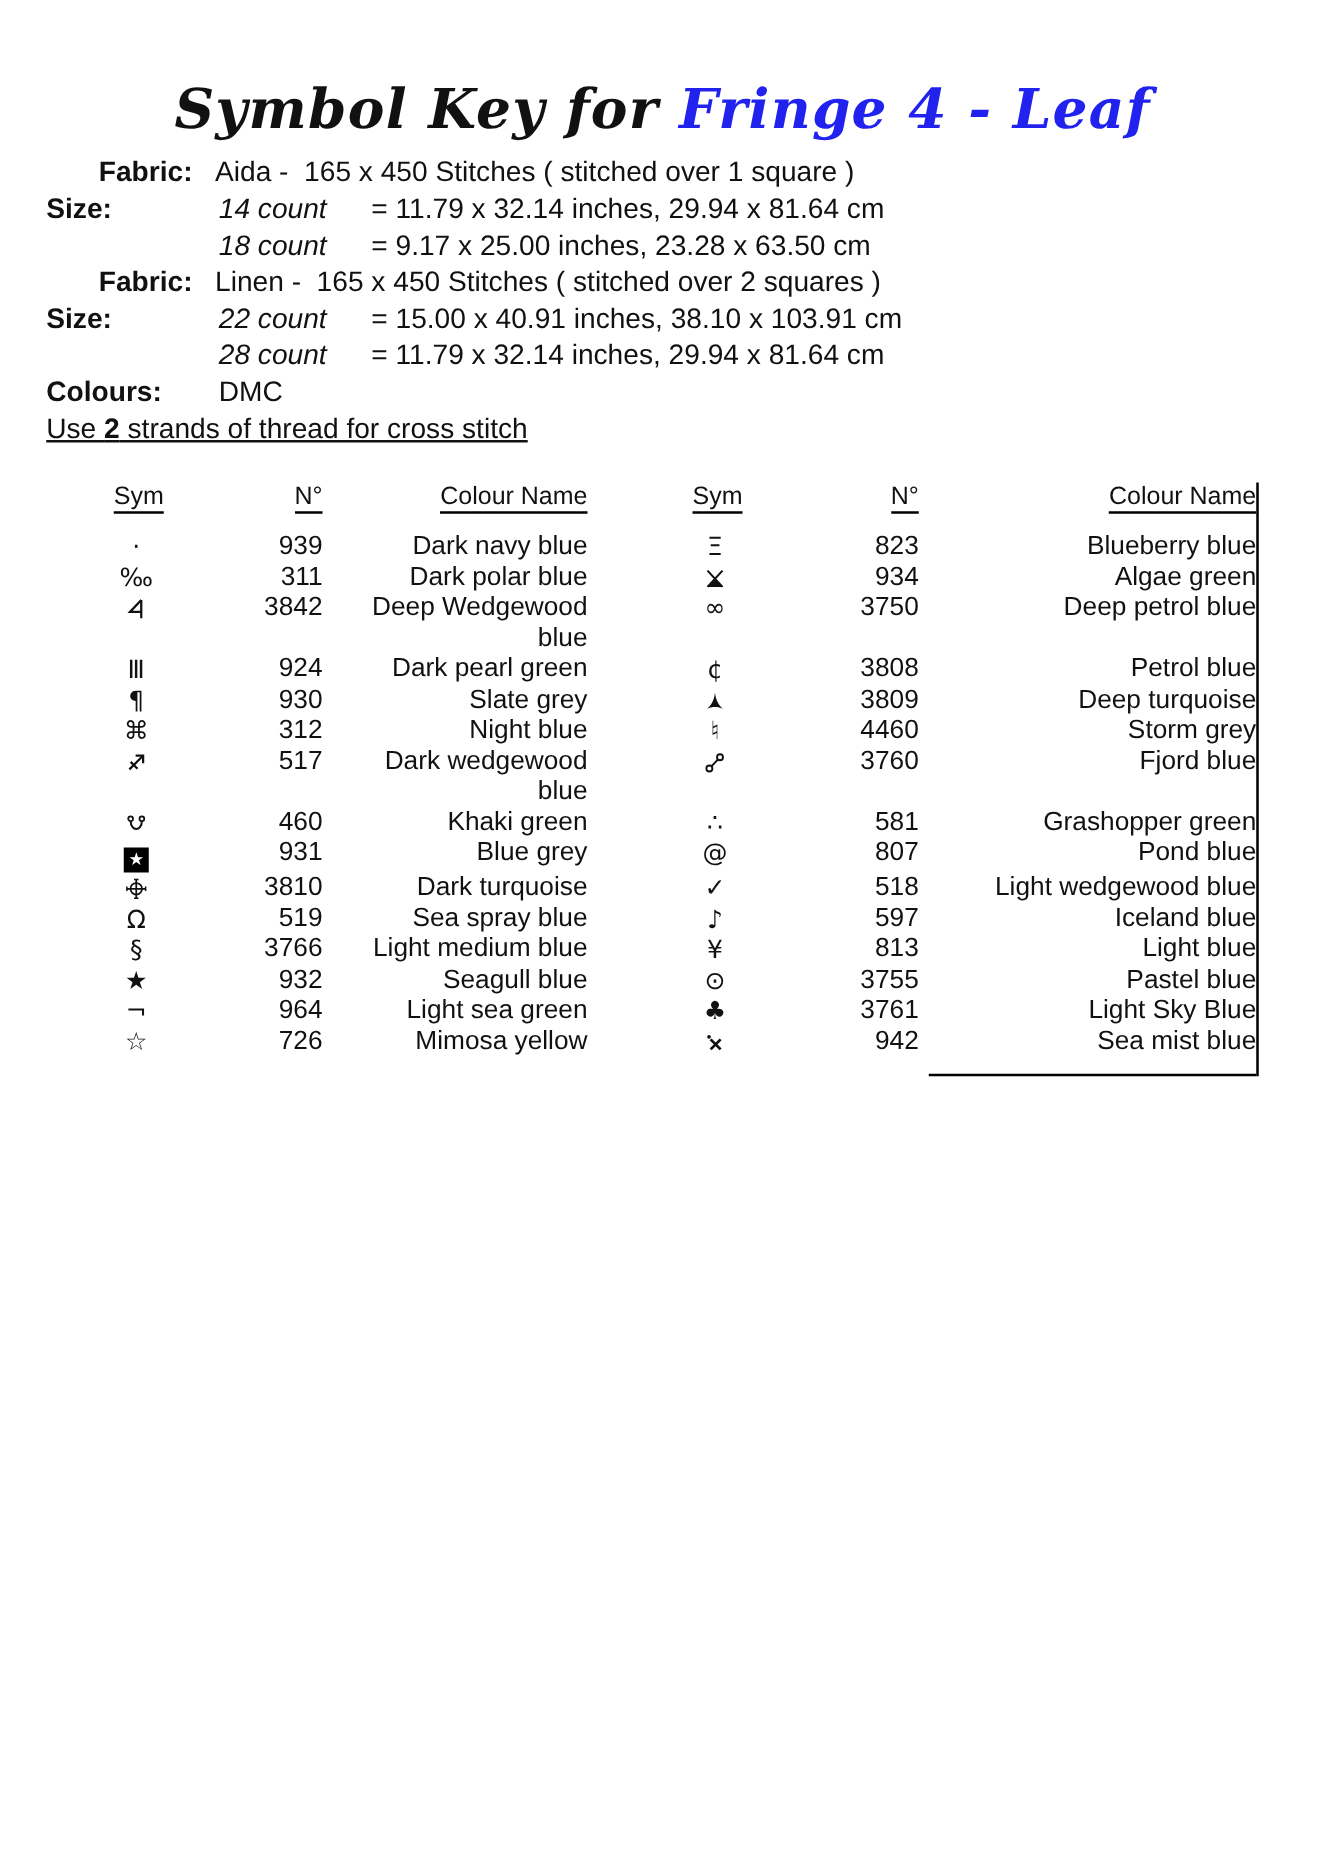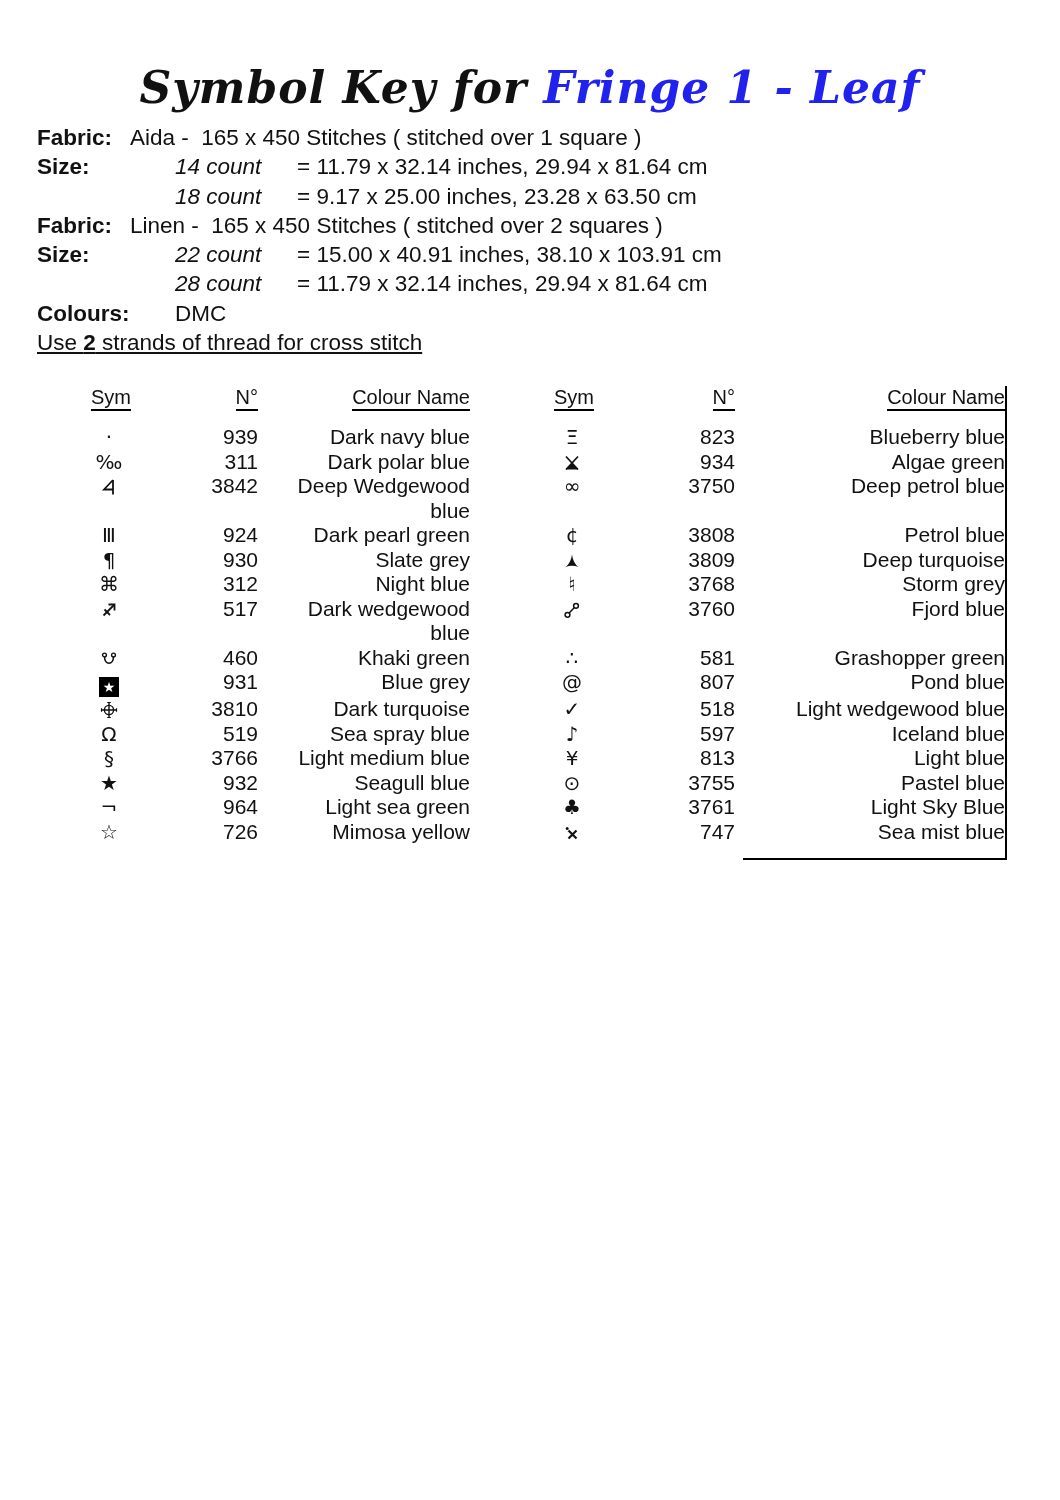--- a/index.html
+++ b/index.html
@@ -9,21 +9,21 @@
   
   .title{position:absolute;top:62px;left:0;width:100%;text-align:center;
          font-family:"DejaVu Serif",serif;font-style:italic;font-weight:bold;
          font-size:44px;letter-spacing:1px;white-space:nowrap;}
   .title .t2{margin-left:16px;}
 
   
   .info{position:absolute;top:123px;left:37px;font-size:22.5px;line-height:29.3px;}
   .info-row{display:flex;}
   .ilabel{font-weight:bold;white-space:pre;flex:none;}
-  .info-row.fabric .ilabel{width:93px;}
+  .info-row.fabric .ilabel{width:93px;margin-left:42px;}
   .info-row.size .ilabel{width:138px;}
   .ivalue{white-space:pre-wrap;}
   .count{display:inline-block;width:122px;font-style:italic;}
   .strands{white-space:pre-wrap;text-decoration:underline;}
   .strands b{font-weight:bold;}
 
   
   .table-box{position:absolute;top:386px;left:85px;width:920px;
              border-right:2px solid #000;padding-bottom:16px;}
   .table-box::after{content:"";position:absolute;right:0;bottom:0;
@@ -42,21 +42,21 @@
   .sym-cell svg{vertical-align:-3px;}
   .boxed-star{display:inline-block;width:20px;height:20px;background:#000;color:#fff;
               line-height:20px;text-align:center;font-size:14px;vertical-align:-3px;}
 </style>
 </head>
 <body>
 
 <div class="page">
 
   <div class="title">
-    <span>Symbol Key for</span><span class="t2" style="color: rgb(34, 34, 238);">Fringe 1 - Leaf</span>
+    <span>Symbol Key for</span><span class="t2" style="color: rgb(34, 34, 238);">Fringe 4 - Leaf</span>
   </div>
 
   <div class="info">
 
   <div class="info-row fabric">
         <span class="ilabel">Fabric:</span>
         <span class="ivalue">Aida -  165 x 450 Stitches ( stitched over 1 square )</span>
       </div>
       <div class="info-row size">
         <span class="ilabel">Size:</span>
@@ -161,21 +161,21 @@
                 </svg></span></td>
             <td class="n-cell">3809</td>
             <td class="name-cell r-name">Deep turquoise</td>
           </tr>
           <tr>
             <td class="sym-cell"><span>⌘</span></td>
             <td class="n-cell">312</td>
             <td class="name-cell">Night blue</td>
             <td></td>
             <td class="sym-cell"><span>♮</span></td>
-            <td class="n-cell">3768</td>
+            <td class="n-cell">4460</td>
             <td class="name-cell r-name">Storm grey</td>
           </tr>
           <tr>
             <td class="sym-cell"><span><svg viewBox="0 0 18 18" width="18" height="18">
                   <path d="M3.5 14.5 L14 4" stroke="#111" stroke-width="1.8"></path>
                   <path d="M8.5 3.5 L14.5 3.5 L14.5 9.5" fill="none" stroke="#111" stroke-width="1.8"></path>
                   <path d="M4.5 8.5 L10 14" stroke="#111" stroke-width="1.8"></path>
                 </svg></span></td>
             <td class="n-cell">517</td>
             <td class="name-cell">Dark wedgewood blue</td>
@@ -261,20 +261,20 @@
           </tr>
           <tr>
             <td class="sym-cell"><span>☆</span></td>
             <td class="n-cell">726</td>
             <td class="name-cell">Mimosa yellow</td>
             <td></td>
             <td class="sym-cell"><span><svg viewBox="0 0 18 18" width="18" height="18">
                   <path d="M5.5 6.5 L13.5 14.5 M13.5 6.5 L5.5 14.5" stroke="#111" stroke-width="2.2"></path>
                   <circle cx="4.2" cy="4.4" r="1.5" fill="#111"></circle>
                 </svg></span></td>
-            <td class="n-cell">747</td>
+            <td class="n-cell">942</td>
             <td class="name-cell r-name">Sea mist blue</td>
           </tr>
         </tbody>
     </table>
   </div>
 
 </div>
 
 </body></html>

